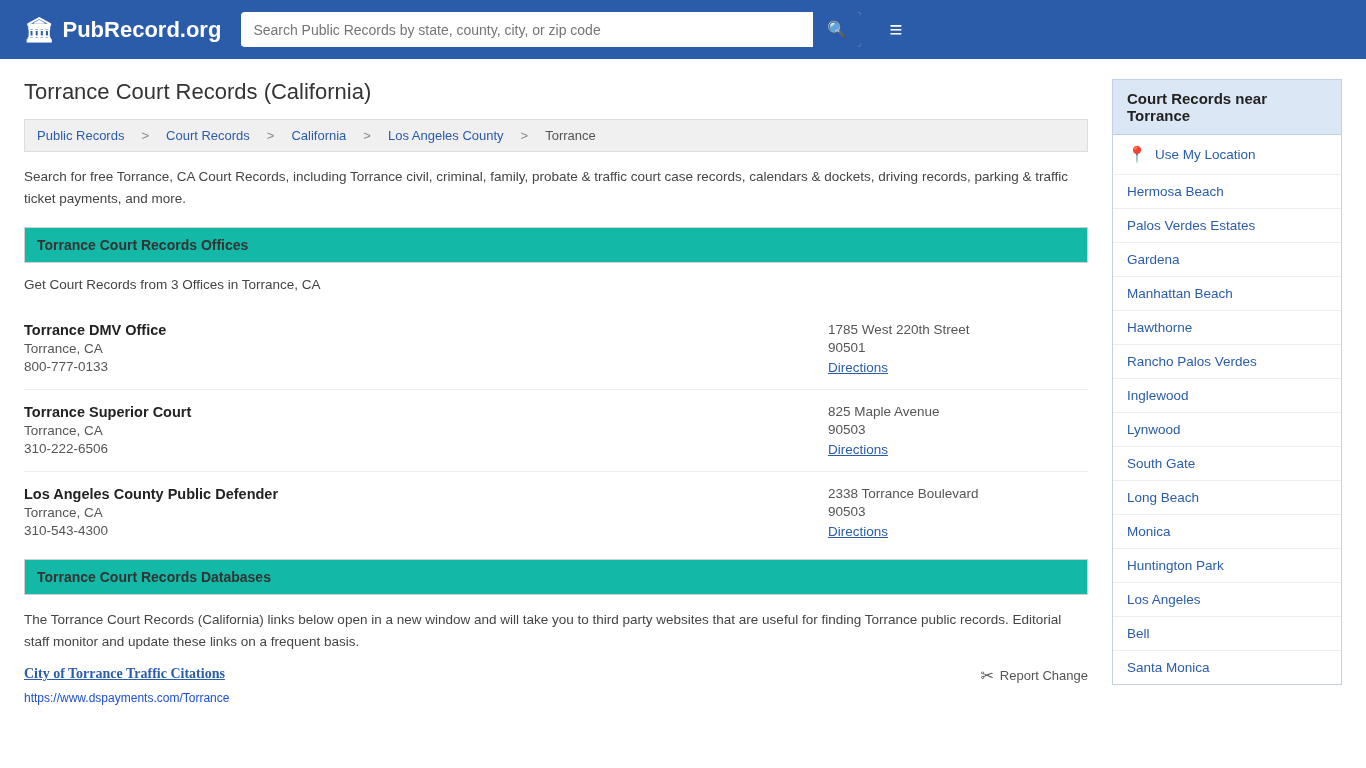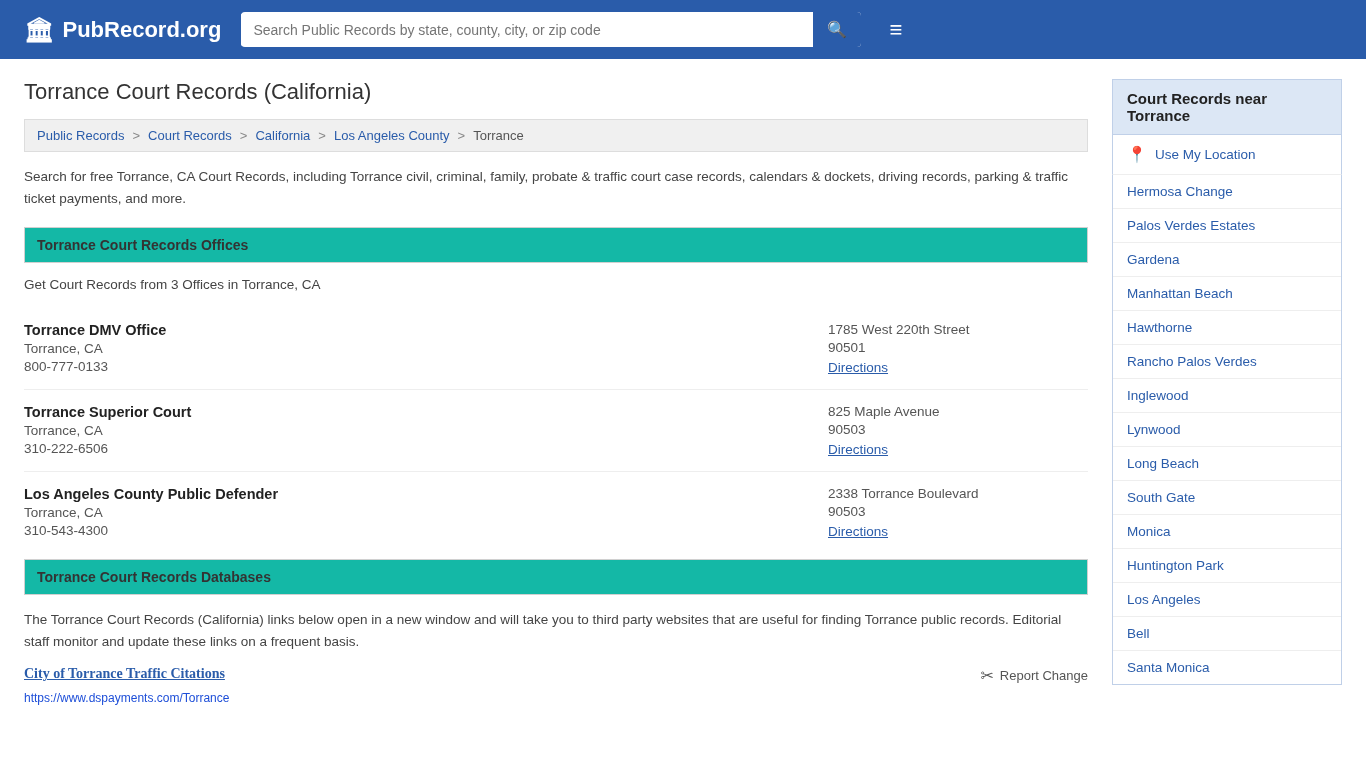--- a/index.html
+++ b/index.html
@@ -90,21 +90,21 @@
     .breadcrumb {
       background: #f0f0f0;
       border: 1px solid #ddd;
       padding: 8px 12px;
       font-size: 13px;
       color: #555;
       margin-bottom: 14px;
       display: flex;
       align-items: center;
       flex-wrap: wrap;
-      gap: 8px;
+      gap: 17px;
     }
     .breadcrumb a {
       color: #2a5caa;
       text-decoration: none;
     }
     .breadcrumb .sep { color: #888; }
 
     
     .description {
       font-size: 13.5px;
@@ -364,30 +364,30 @@
 
   </div>
 
   <aside class="sidebar">
     <div class="sidebar-header">Court Records near Torrance</div>
     <div class="sidebar-use-location">
       <span class="location-pin">📍</span>
       <span>Use My Location</span>
     </div>
     <div class="sidebar-list">
-      <a class="sidebar-item" href="#">Hermosa Change</a>
+      <a class="sidebar-item" href="#">Hermosa Beach</a>
       <a class="sidebar-item" href="#">Palos Verdes Estates</a>
       <a class="sidebar-item" href="#">Gardena</a>
       <a class="sidebar-item" href="#">Manhattan Beach</a>
       <a class="sidebar-item" href="#">Hawthorne</a>
       <a class="sidebar-item" href="#">Rancho Palos Verdes</a>
       <a class="sidebar-item" href="#">Inglewood</a>
       <a class="sidebar-item" href="#">Lynwood</a>
+      <a class="sidebar-item" href="#">South Gate</a>
       <a class="sidebar-item" href="#">Long Beach</a>
-      <a class="sidebar-item" href="#">South Gate</a>
       <a class="sidebar-item" href="#">Monica</a>
       <a class="sidebar-item" href="#">Huntington Park</a>
       <a class="sidebar-item" href="#">Los Angeles</a>
       <a class="sidebar-item" href="#">Bell</a>
       <a class="sidebar-item" href="#">Santa Monica</a>
     </div>
   </aside>
 
 </div>
 

